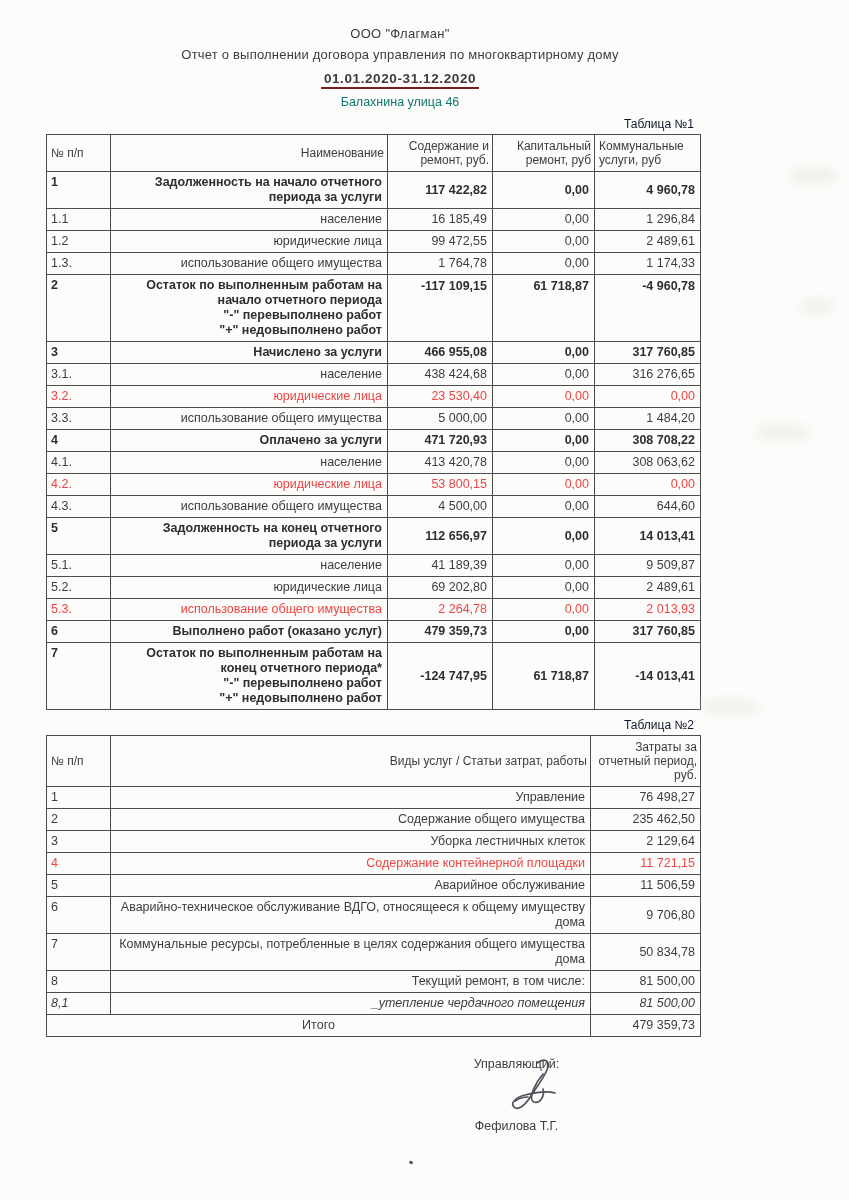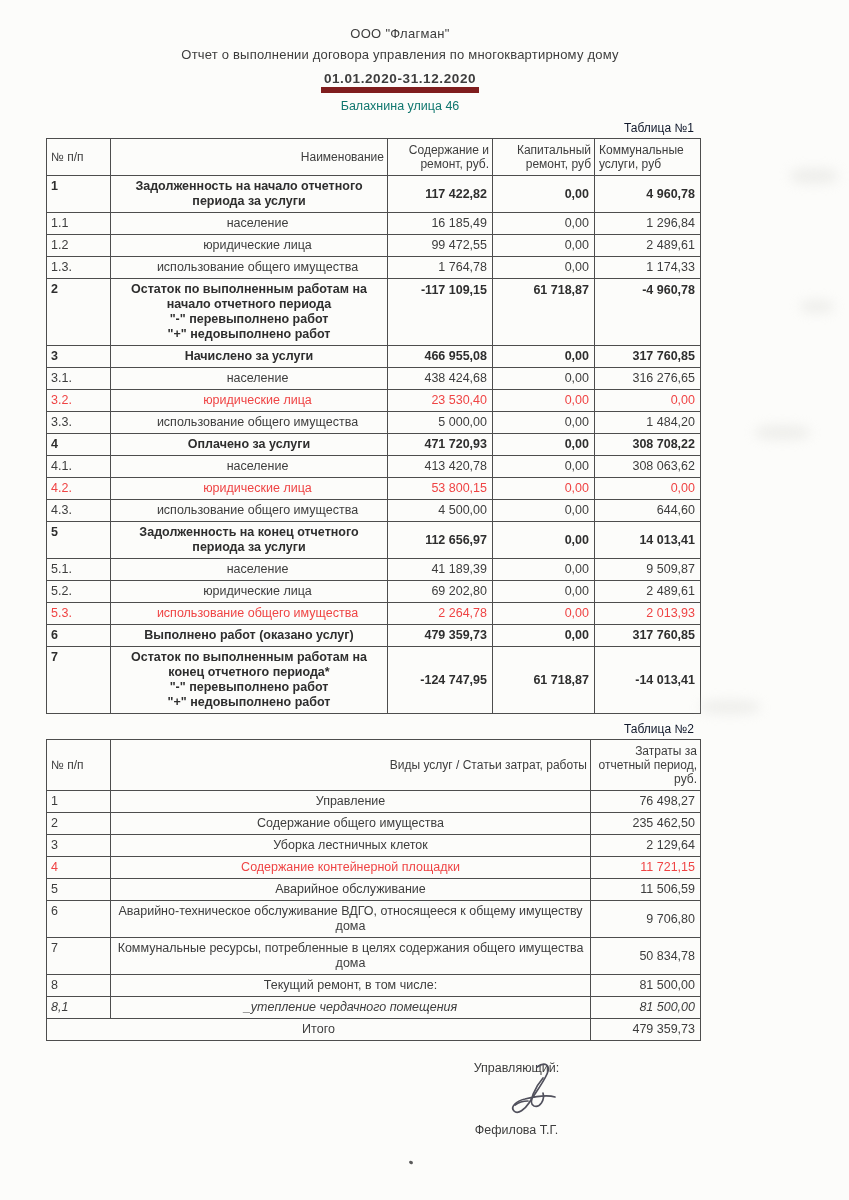--- a/index.html
+++ b/index.html
@@ -15,34 +15,34 @@
   .blob.b1 { left:790px; top:168px; width:48px; height:16px; }
   .blob.b2 { left:800px; top:300px; width:34px; height:13px; }
   .blob.b3 { left:755px; top:425px; width:55px; height:15px; }
   .blob.b4 { left:700px; top:700px; width:60px; height:14px; }
   .speck { position:absolute; left:409px; top:1161px; width:4px; height:3px; background:#5a5a5a; border-radius:50%; transform:rotate(20deg); }
 
   .doc-header { width:700px; margin:26px 0 0 50px; text-align:center; }
   .company { font-size:13px; letter-spacing:.3px; }
   .report-title { font-size:13px; margin-top:6px; letter-spacing:.2px; }
   .period { display:inline-block; margin-top:9px; font-size:13.5px; font-weight:bold;
-            border-bottom:6px solid #7f1d1d; padding:0 3px 1px 3px; letter-spacing:.6px; }
+            border-bottom:2px solid #7f1d1d; padding:0 3px 1px 3px; letter-spacing:.6px; }
   .address { margin-top:6px; font-size:12.5px; color:#0f766e; }
 
   .doc-body { width:654px; margin:0 0 0 46px; }
   .tcaption { text-align:right; font-size:12px; padding:8px 6px 3px 0; color:#0f172a; }
 
   table { border-collapse:collapse; width:654px; table-layout:fixed; }
   td, th { border:1px solid #4d4d4d; font-size:12.5px; line-height:15px;
            padding:3px 5px; vertical-align:middle; font-weight:normal; color:#3d3d3d; }
   th { font-size:12px; line-height:14px; text-align:right; padding:4px 3px; }
   th.th-num { text-align:left; padding-left:4px; vertical-align:middle; }
   th.th-utils { text-align:left; padding-left:4px; }
   td.c-num { padding-left:4px; vertical-align:top; padding-top:3px; }
-  td.c-name { white-space:pre-line; text-align:center; }
+  td.c-name { white-space:pre-line; text-align:right; }
   td.c-val { text-align:right; padding-right:5px; }
   tr.sub td.c-name { padding-left:22px; }
   tr.bold td { font-weight:bold; color:#2e2e2e; }
   tr.faded td { color:#ef4444; }
   tr.italic td { font-style:italic; }
   tr.vtop td.c-val { vertical-align:top; padding-top:4px; }
   td.c-total { text-align:center; }
 
   .footer { margin:20px 0 0 287px; display:flex; align-items:center; height:58px;flex-direction:column; }
   .manager-label { font-size:12.5px; }

